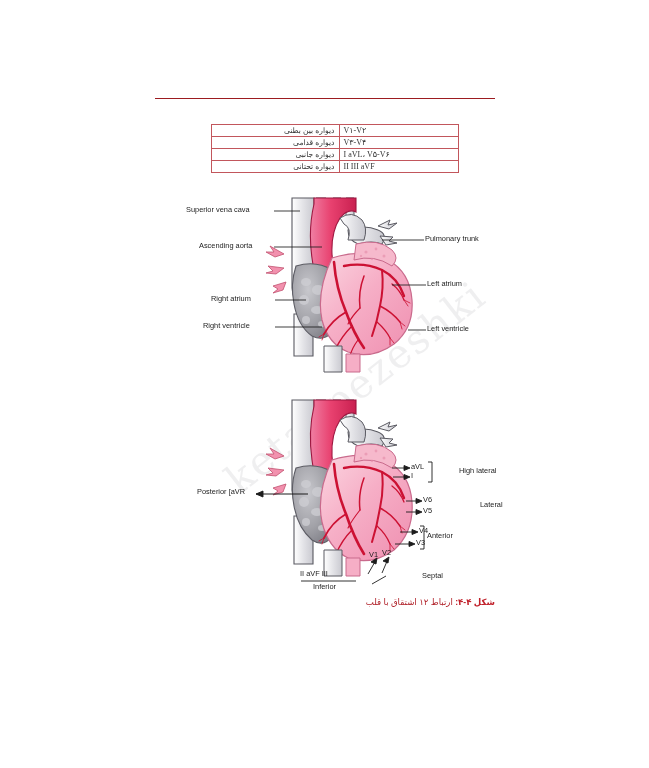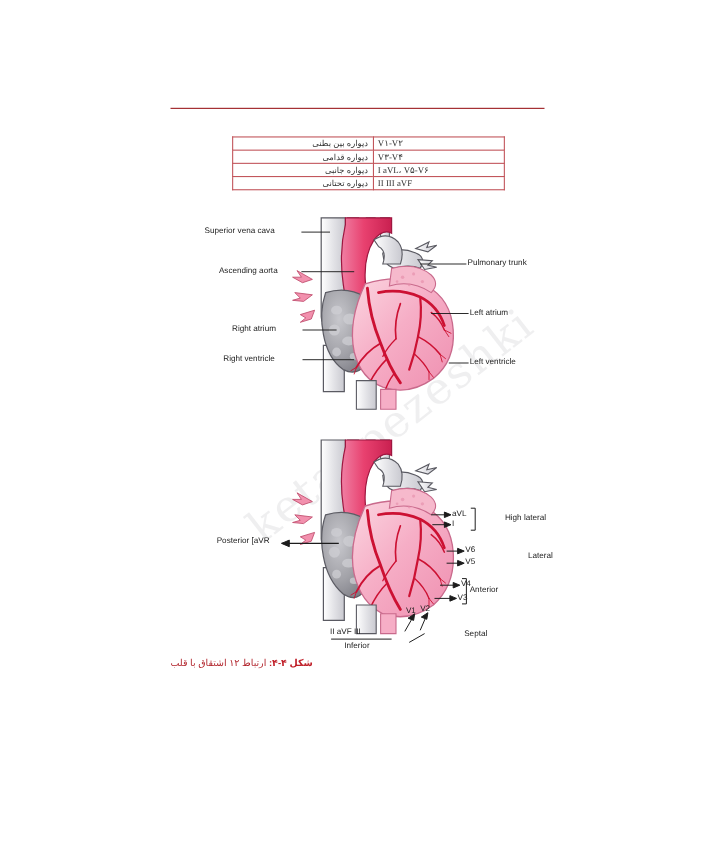--- a/index.html
+++ b/index.html
@@ -104,21 +104,21 @@
     direction: ltr;
     font-family: "Liberation Sans", sans-serif;
   }
 
   
   .fig-caption {
     position: absolute;
     left: 155px;
     top: 597px;
     width: 340px;
-    text-align: left;
+    text-align: right;
     font-size: 8.6px;
     font-weight: bold;
     color: #c0202a;
     direction: rtl;
     white-space: nowrap;
   }
   .fig-caption .cap-rest { font-weight: normal; color:#b02028; }
 
   
   .quote-box {

